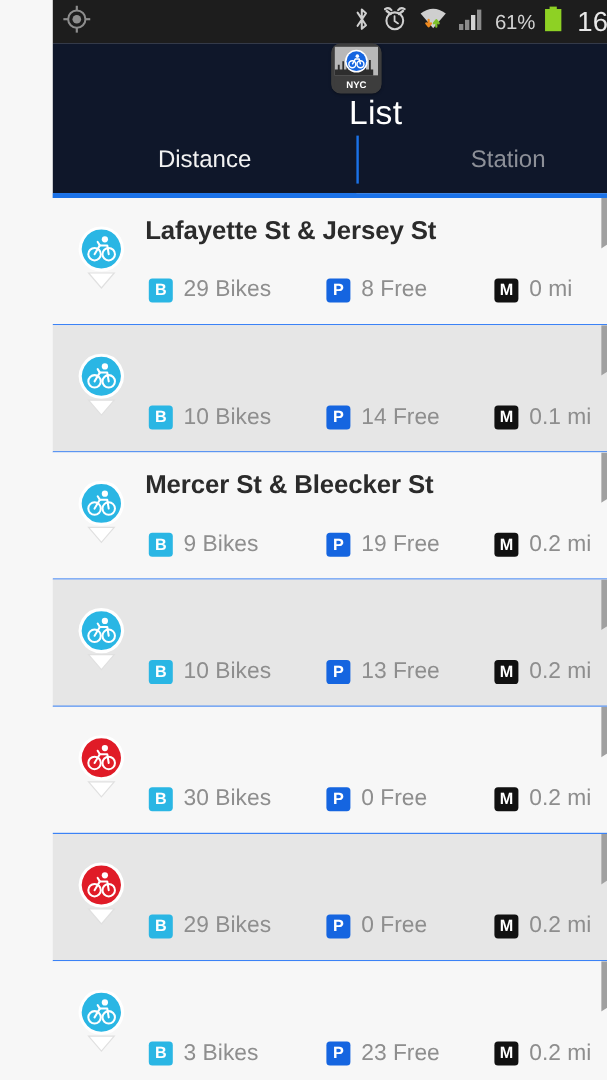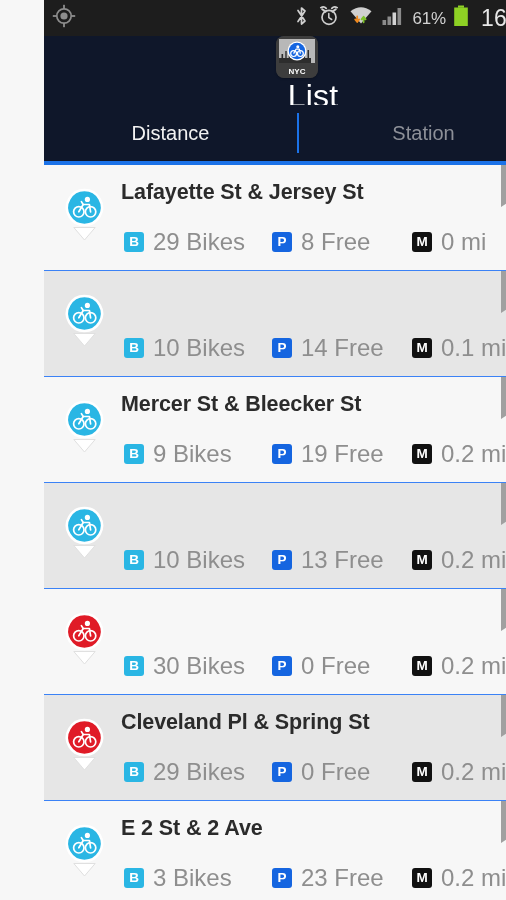--- a/index.html
+++ b/index.html
@@ -72,21 +72,21 @@
     height: 42px;
     border-radius: 8px;
     background: #3a3a3a;
     position: relative;
     overflow: hidden;
     flex: 0 0 auto;
     box-shadow: 0 1px 2px rgba(0,0,0,.25);
   }
   .ab-title {
     color: #ffffff;
-    font-size: 32px;
+    font-size: 28px;
     margin-left: 32px;
     letter-spacing: 0.2px;
   }
   .ab-caret {
     width: 0; height: 0;
     margin-left: 22px;
     margin-top: 20px;
     border-left: 17px solid transparent;
     border-bottom: 17px solid #a5d9ec;
     flex: 0 0 auto;
@@ -198,21 +198,21 @@
     font-weight: bold;
     flex: 0 0 auto;
     line-height: 1;
   }
   .badge.b { background: #2ab6e4; }
   .badge.p { background: #1565e0; }
   .badge.m { background: #111111; }
   .stat-text {
     margin-left: 9px;
     color: #8e8e8e;
-    font-size: 24px;
+    font-size: 19px;
     white-space: nowrap;
   }
   .ribbon {
     position: absolute;
     right: 11px;
     top: 0px;
     width: 38px;
     height: 54px;
     cursor: pointer;
   }
@@ -532,21 +532,20 @@
         <g fill="none" stroke="#ffffff" stroke-width="1.7">
           <circle cx="16.8" cy="24.8" r="5.2"></circle>
           <circle cx="28.6" cy="24.8" r="5.2"></circle>
           <path d="M16.8 24.8 L21.2 17.5 L27.4 17.5 L28.6 24.8" stroke-linejoin="round" stroke-linecap="round"></path>
           <path d="M21.2 17.5 L19.4 14.6" stroke-linecap="round"></path>
         </g>
         <circle cx="25.4" cy="12.4" r="2.6" fill="#ffffff"></circle>
       </svg>
     </div>
 
-    <div class="row-title">Cleveland Pl &amp; Spring St</div>
 
     <div class="stats">
       <div class="stat s1">
         <span class="badge b">B</span>
         <span class="stat-text">29 Bikes</span>
       </div>
       <div class="stat s2">
         <span class="badge p">P</span>
         <span class="stat-text">0 Free</span>
       </div>
@@ -571,21 +570,20 @@
         <g fill="none" stroke="#ffffff" stroke-width="1.7">
           <circle cx="16.8" cy="24.8" r="5.2"></circle>
           <circle cx="28.6" cy="24.8" r="5.2"></circle>
           <path d="M16.8 24.8 L21.2 17.5 L27.4 17.5 L28.6 24.8" stroke-linejoin="round" stroke-linecap="round"></path>
           <path d="M21.2 17.5 L19.4 14.6" stroke-linecap="round"></path>
         </g>
         <circle cx="25.4" cy="12.4" r="2.6" fill="#ffffff"></circle>
       </svg>
     </div>
 
-    <div class="row-title">E 2 St &amp; 2 Ave</div>
 
     <div class="stats">
       <div class="stat s1">
         <span class="badge b">B</span>
         <span class="stat-text">3 Bikes</span>
       </div>
       <div class="stat s2">
         <span class="badge p">P</span>
         <span class="stat-text">23 Free</span>
       </div>

